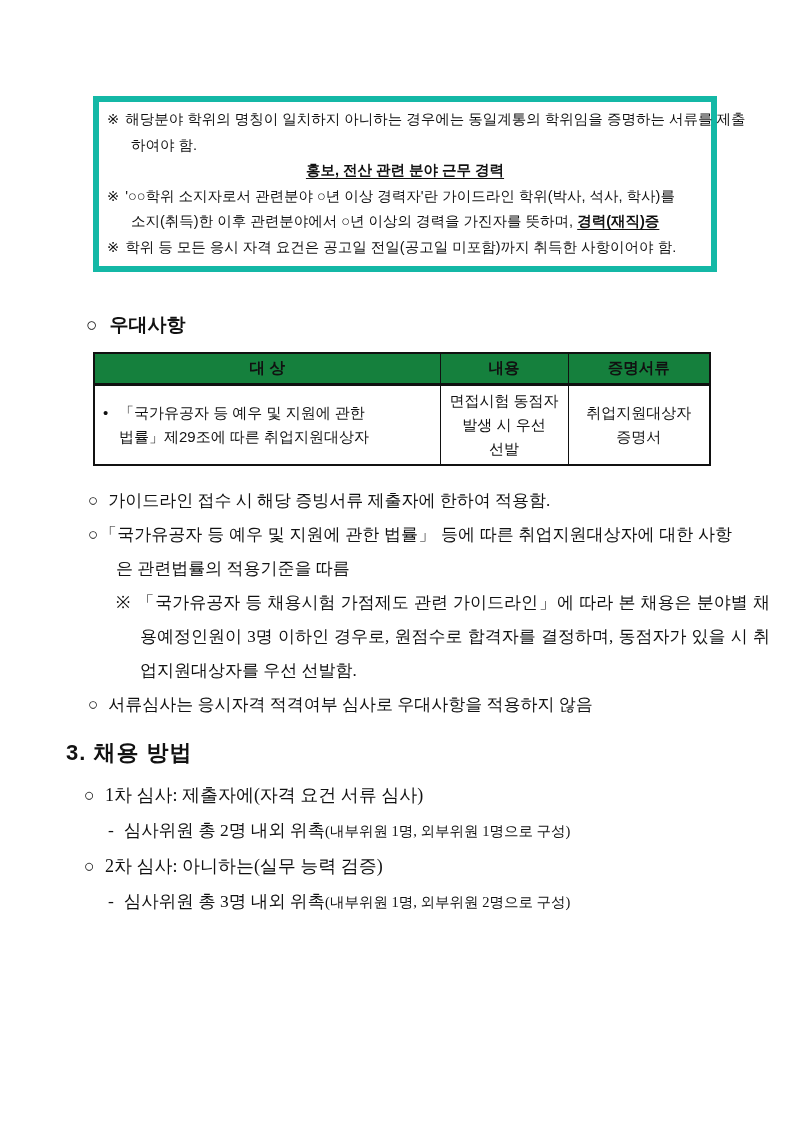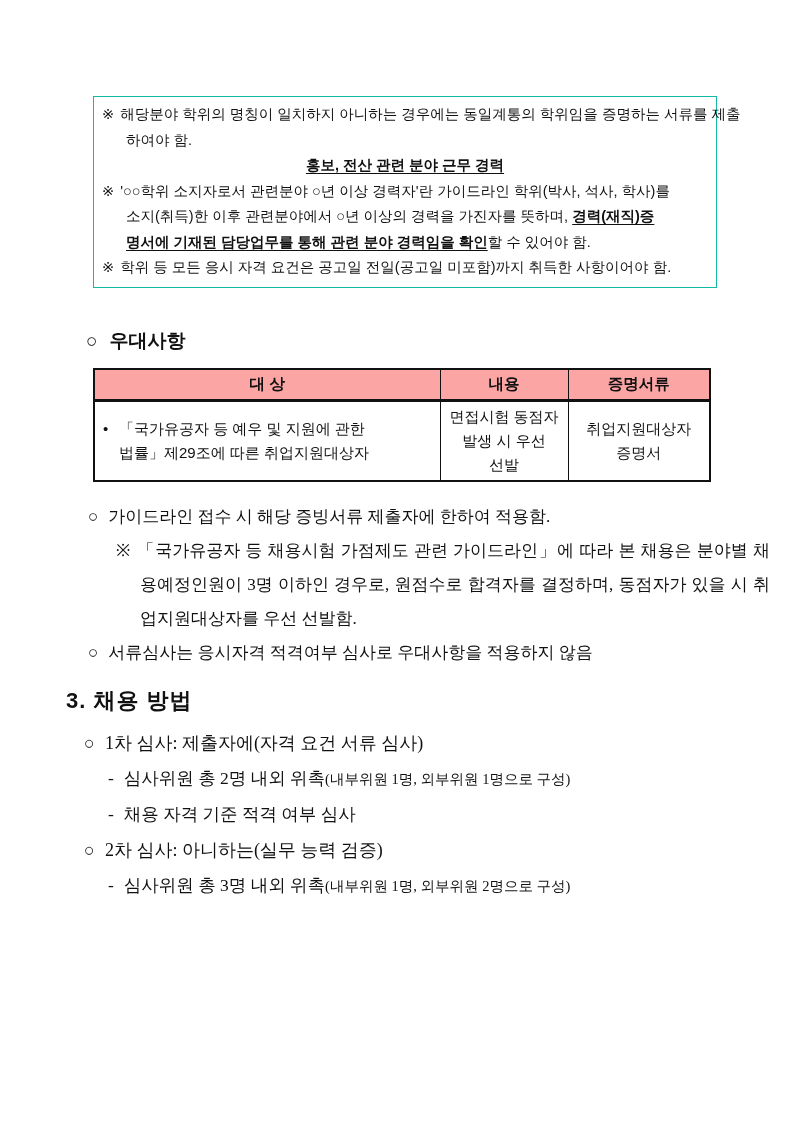--- a/index.html
+++ b/index.html
@@ -5,41 +5,41 @@
   html,body{margin:0;padding:0;}
   body{
     width:793px;height:1121px;background:#ffffff;color:#111;
     font-family:"Liberation Sans","DejaVu Sans",sans-serif;
     overflow:hidden;
   }
   
   .notice-box{
     box-sizing:border-box;
     margin:96px 0 0 93px;width:624px;
-    border:1px solid #14b8a6;
+    border:6px solid #14b8a6;
     padding:5px 8px 6px 8px;
     font-size:14.5px;line-height:25.5px;
   }
   .bl{white-space:nowrap;}
   .bl .mk{margin-right:6px;}
   .bl.cont{padding-left:24px;}
   .bl.center{text-align:center;}
   .b{font-weight:bold;}
   .bu{font-weight:bold;text-decoration:underline;text-underline-offset:3px;}
   
   .pref-heading{margin:40px 0 0 86px;font-size:19px;font-weight:bold;}
   .pref-heading .mk{margin-right:12px;font-weight:normal;}
   
   table.pref-table{
     border-collapse:collapse;table-layout:fixed;
     margin:14px 0 0 93px;width:616px;
     border:2px solid #111;font-size:15px;
   }
   .pref-table th{
-    background:#fca5a5;border:1.5px solid #111;border-bottom:3px solid #111;
+    background:#15803d;border:1.5px solid #111;border-bottom:3px solid #111;
     font-size:15.5px;font-weight:bold;height:27px;padding:1px 0;
   }
   .pref-table td{border:1.5px solid #111;vertical-align:middle;height:70px;}
   td.target-cell{padding:4px 6px 4px 8px;}
   .target-flex{display:flex;line-height:24px;}
   .target-flex .bullet{width:16px;flex:none;}
   td.center-cell{text-align:center;line-height:24px;}
   
   .pref-list{
     margin:18px 0 0 88px;width:644px;
@@ -73,23 +73,20 @@
   </div>
   <div class="bl cont">하여야 함.</div>
   <div class="bl center">
     <span class="bu">홍보, 전산 관련 분야 근무 경력</span>
   </div>
   <div class="bl">
     <span class="mk">※</span><span>'○○학위 소지자로서 관련분야 ○년 이상 경력자'란 가이드라인 학위(박사, 석사, 학사)를</span>
   </div>
   <div class="bl cont">
     <span>소지(취득)한 이후 관련분야에서 ○년 이상의 경력을 가진자를 뜻하며, </span><span class="bu">경력(재직)증</span>
-  </div>
-  <div class="bl cont">
-    <span class="bu">명서에 기재된 담당업무를 통해 관련 분야 경력임을 확인</span><span>할 수 있어야 함.</span>
   </div>
   <div class="bl">
     <span class="mk">※</span><span>학위 등 모든 응시 자격 요건은 공고일 전일(공고일 미포함)까지 취득한 사항이어야 함.</span>
   </div>
 </div>
 
 <div class="pref-heading">
   <span class="mk">○</span><span>우대사항</span>
 </div>
 
@@ -127,39 +124,39 @@
         <div>증명서</div>
       </td>
     </tr>
   </tbody>
 </table>
 
 <div class="pref-list">
   <div class="pnote">
     <span class="mk">○</span><span>가이드라인 접수 시 해당 증빙서류 제출자에 한하여 적용함.</span>
   </div>
+  <div class="pnote tight">
+    <span class="mk">○</span><span>「국가유공자 등 예우 및 지원에 관한 법률」 등에 따른 취업지원대상자에 대한 사항은 관련법률의 적용기준을 따름</span>
+  </div>
   <div class="pnote star">
     <span class="mk">※</span><span>「국가유공자 등 채용시험 가점제도 관련 가이드라인」에 따라 본 채용은 분야별 채용예정인원이 3명 이하인 경우로, 원점수로 합격자를 결정하며, 동점자가 있을 시 취업지원대상자를 우선 선발함.</span>
   </div>
   <div class="pnote">
     <span class="mk">○</span><span>서류심사는 응시자격 적격여부 심사로 우대사항을 적용하지 않음</span>
   </div>
 </div>
 
 <div class="sec3-title">3. 채용 방법</div>
 
 <div class="method-list">
   <div class="m-item">
     <span class="mk">○</span><span>1차 심사: 제출자에(자격 요건 서류 심사)</span>
   </div>
   <div class="m-sub">
     <span class="dash">-</span><span>심사위원 총 2명 내외 위촉</span><span class="small">(내부위원 1명, 외부위원 1명으로 구성)</span>
   </div>
-  <div class="m-sub">
-    <span class="dash">-</span><span>채용 자격 기준 적격 여부 심사</span><span class="small"></span>
-  </div>
   <div class="m-item">
     <span class="mk">○</span><span>2차 심사: 아니하는(실무 능력 검증)</span>
   </div>
   <div class="m-sub">
     <span class="dash">-</span><span>심사위원 총 3명 내외 위촉</span><span class="small">(내부위원 1명, 외부위원 2명으로 구성)</span>
   </div>
 </div>
 
 </body></html>

